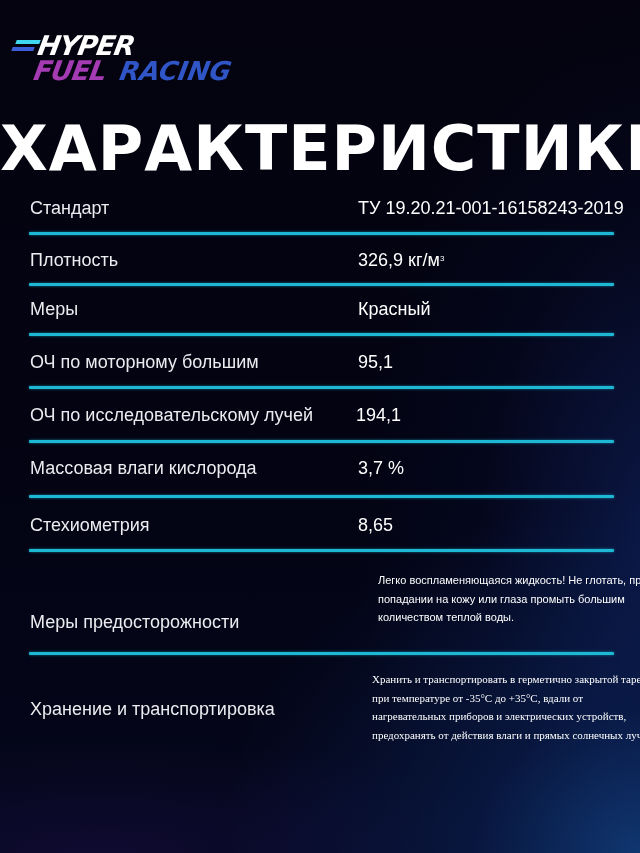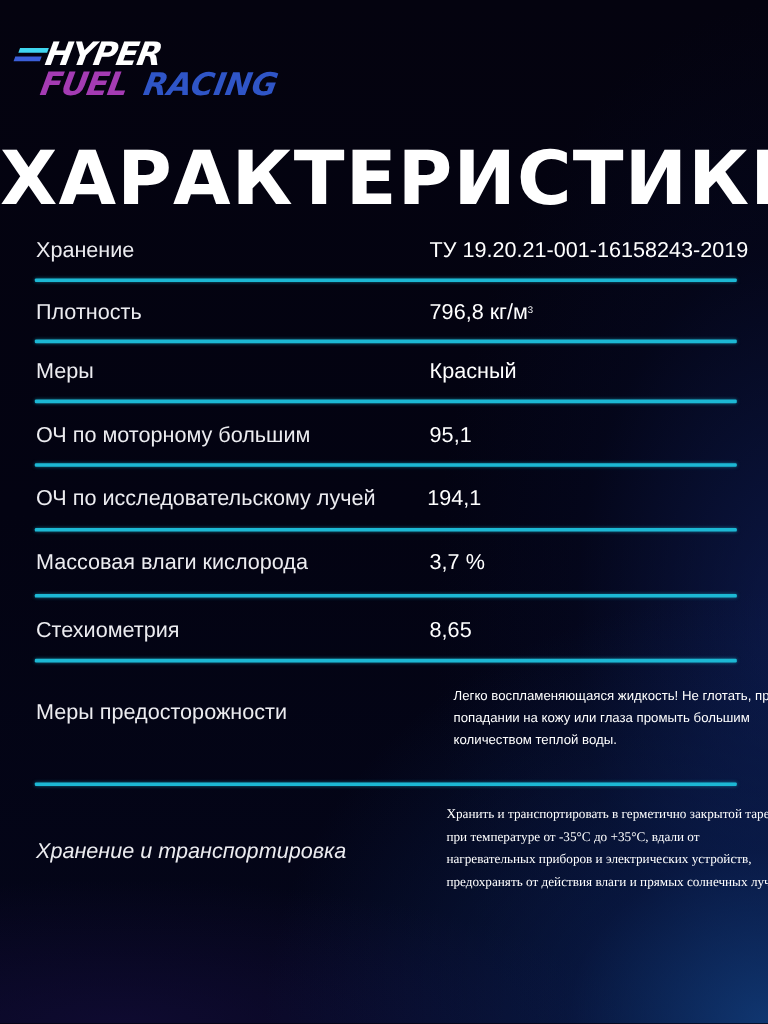--- a/index.html
+++ b/index.html
@@ -83,28 +83,28 @@
   <span class="hyper">HYPER</span>
   <span class="fuel">FUEL</span>
   <span class="racing">RACING</span>
 </div>
 
 <h1 class="title">ХАРАКТЕРИСТИКИ</h1>
 
 <div>
 
   <div class="row" style="top:197px;">
-    <span class="label">Хранение</span>
+    <span class="label">Стандарт</span>
     <span class="value">ТУ 19.20.21-001-16158243-2019</span>
   </div>
   <div class="divider" style="top:232px;"></div>
 
   <div class="row" style="top:249px;">
     <span class="label">Плотность</span>
-    <span class="value"><span>796,8 кг/м</span><sup>3</sup></span>
+    <span class="value"><span>326,9 кг/м</span><sup>3</sup></span>
   </div>
   <div class="divider" style="top:283px;"></div>
 
   <div class="row" style="top:298px;">
     <span class="label">Меры</span>
     <span class="value">Красный</span>
   </div>
   <div class="divider" style="top:333px;"></div>
 
   <div class="row" style="top:351px;">
@@ -125,23 +125,23 @@
   </div>
   <div class="divider" style="top:495px;"></div>
 
   <div class="row" style="top:514px;">
     <span class="label">Стехиометрия</span>
     <span class="value">8,65</span>
   </div>
   <div class="divider" style="top:549px;"></div>
 
   <div class="row" style="top:571px;">
-    <span class="label" style="top:11px;">Меры предосторожности</span>
+    <span class="label" style="top:40px;">Меры предосторожности</span>
     <span class="value multi" style="left:324px; width:275px;">Легко воспламеняющаяся жидкость! Не глотать, при попадании на кожу или глаза промыть большим количеством теплой воды.</span>
   </div>
   <div class="divider" style="top:652px;"></div>
 
   <div class="row" style="top:670px;">
-    <span class="label" style="top:28px;font-style:italic;">Хранение и транспортировка</span>
+    <span class="label" style="top:28px;">Хранение и транспортировка</span>
     <span class="value multi" style="left:318px; width:284px;font-family:Liberation Serif, serif;">Хранить и транспортировать в герметично закрытой таре при температуре от -35°С до +35°С, вдали от нагревательных приборов и электрических устройств, предохранять от действия влаги и прямых солнечных лучей</span>
   </div>
 
 </div>
 
 </body></html>

